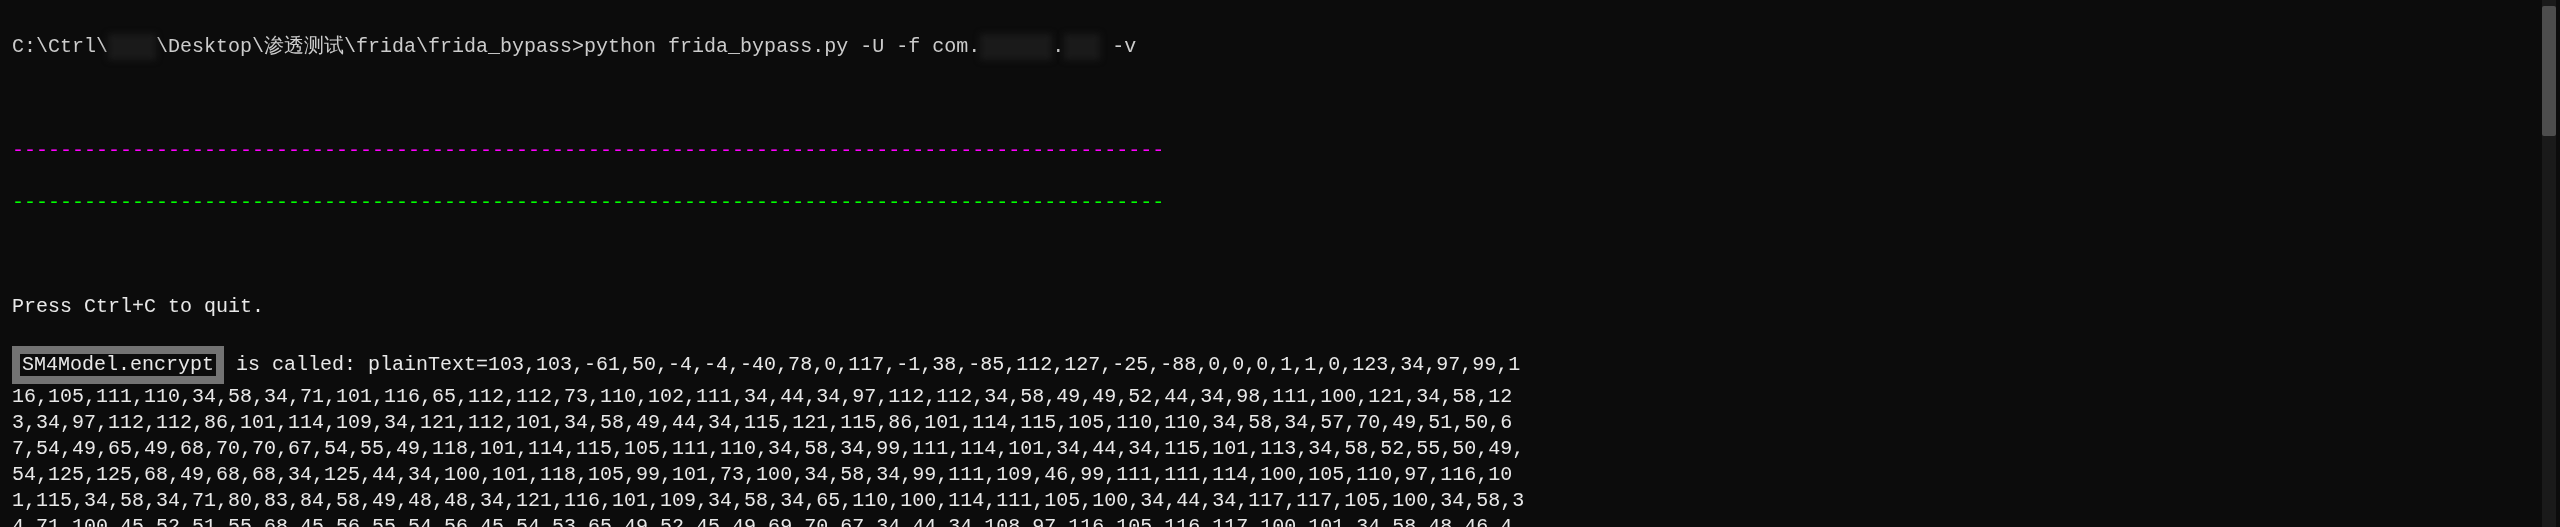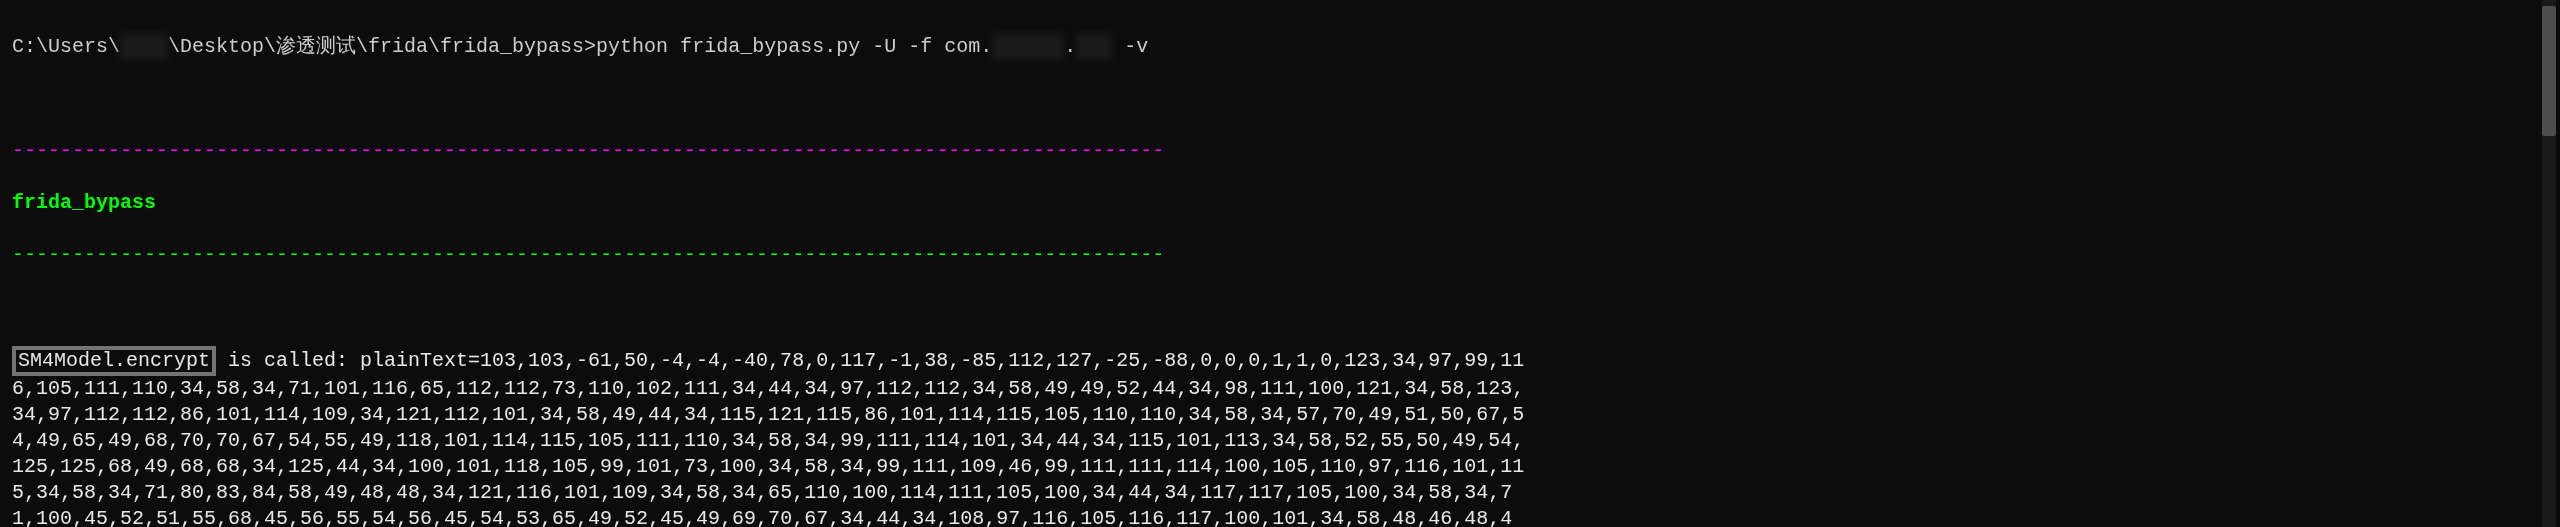--- a/index.html
+++ b/index.html
@@ -60,35 +60,35 @@
     overflow: hidden;
     white-space: nowrap;
     max-width: 100%;
   }
   .title-green {
     color: #00ff00;
     font-weight: bold;
   }
   .blank { height: 1.3em; }
   .highlight-box {
-    border: 4px solid #737373;
+    border: 8px solid #737373;
     padding: 0 2px;
     display: inline-block;
     line-height: 1.1;
   }
   .output-white { color: #e8e8e8; }
 </style>
 </head>
 <body>
 
 <div class="scrollbar-track"></div>
 <div class="scrollbar"></div>
 
 <div class="terminal">
-<div class="prompt-line"><span>C:\Users\</span><span class="redacted">████</span><span>\Desktop\渗透测试\frida\frida_bypass&gt;</span><span>python frida_bypass.py -U -f com.</span><span class="redacted">██████</span><span>.</span><span class="redacted">███</span><span> -v</span></div>
+<div class="prompt-line"><span>C:\Ctrl\</span><span class="redacted">████</span><span>\Desktop\渗透测试\frida\frida_bypass&gt;</span><span>python frida_bypass.py -U -f com.</span><span class="redacted">██████</span><span>.</span><span class="redacted">███</span><span> -v</span></div>
 <div class="blank"></div>
 <div class="sep-magenta">------------------------------------------------------------------------------------------------</div>
-<div class="title-green">frida_bypass</div>
 <div class="sep-green">------------------------------------------------------------------------------------------------</div>
 <div class="blank"></div>
+<div class="output-white">Press Ctrl+C to quit.</div>
 <div class="output-white"><span class="highlight-box">SM4Model.encrypt</span><span> is called: plainText=103,103,-61,50,-4,-4,-40,78,0,117,-1,38,-85,112,127,-25,-88,0,0,0,1,1,0,123,34,97,99,116,105,111,110,34,58,34,71,101,116,65,112,112,73,110,102,111,34,44,34,97,112,112,34,58,49,49,52,44,34,98,111,100,121,34,58,123,34,97,112,112,86,101,114,109,34,121,112,101,34,58,49,44,34,115,121,115,86,101,114,115,105,110,110,34,58,34,57,70,49,51,50,67,54,49,65,49,68,70,70,67,54,55,49,118,101,114,115,105,111,110,34,58,34,99,111,114,101,34,44,34,115,101,113,34,58,52,55,50,49,54,125,125,68,49,68,68,34,125,44,34,100,101,118,105,99,101,73,100,34,58,34,99,111,109,46,99,111,111,114,100,105,110,97,116,101,115,34,58,34,71,80,83,84,58,49,48,48,34,121,116,101,109,34,58,34,65,110,100,114,111,105,100,34,44,34,117,117,105,100,34,58,34,71,100,45,52,51,55,68,45,56,55,54,56,45,54,53,65,49,52,45,49,69,70,67,34,44,34,108,97,116,105,116,117,100,101,34,58,48,46,48,44,34,108,111,110,103,105,116,117,100,101,34,58,48,46,48,44,34,109,97,99,34,58,34,48,48,58,48,48,58,48,48,58,48,48,58,48,48,58,48,48,34,125,125</span></div>
 
 </div>
 
 </body></html>

